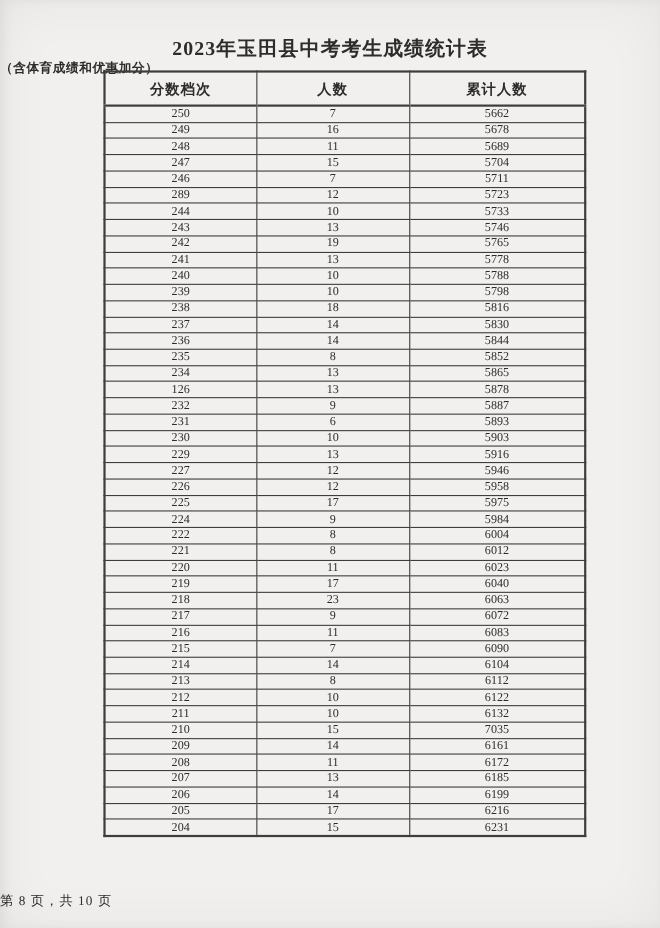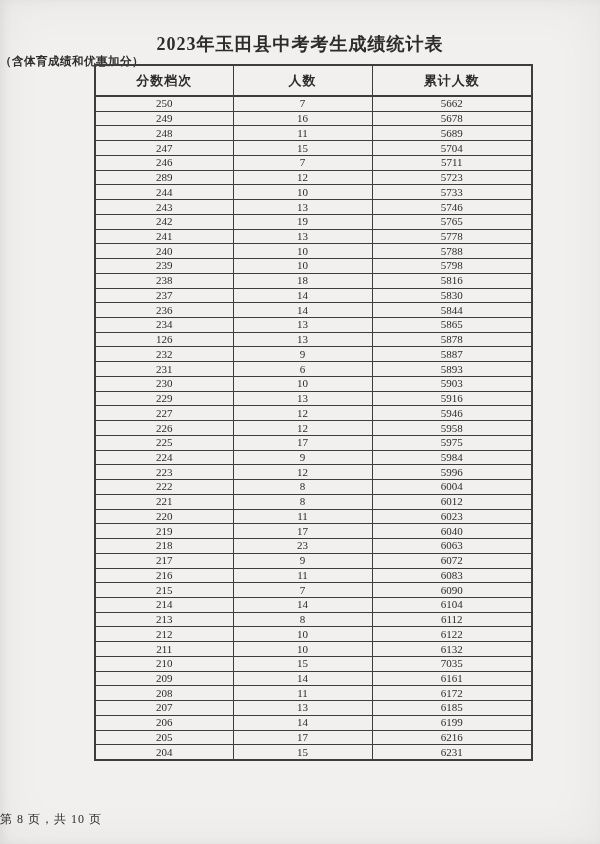--- a/index.html
+++ b/index.html
@@ -170,20 +170,25 @@
           <td>237</td>
           <td>14</td>
           <td>5830</td>
         </tr>
         <tr>
           <td>236</td>
           <td>14</td>
           <td>5844</td>
         </tr>
         <tr>
+          <td>235</td>
+          <td>8</td>
+          <td>5852</td>
+        </tr>
+        <tr>
           <td>234</td>
           <td>13</td>
           <td>5865</td>
         </tr>
         <tr>
           <td>126</td>
           <td>13</td>
           <td>5878</td>
         </tr>
         <tr>
@@ -220,25 +225,20 @@
           <td>225</td>
           <td>17</td>
           <td>5975</td>
         </tr>
         <tr>
           <td>224</td>
           <td>9</td>
           <td>5984</td>
         </tr>
         <tr>
-          <td>223</td>
-          <td>12</td>
-          <td>5996</td>
-        </tr>
-        <tr>
           <td>222</td>
           <td>8</td>
           <td>6004</td>
         </tr>
         <tr>
           <td>221</td>
           <td>8</td>
           <td>6012</td>
         </tr>
         <tr>

